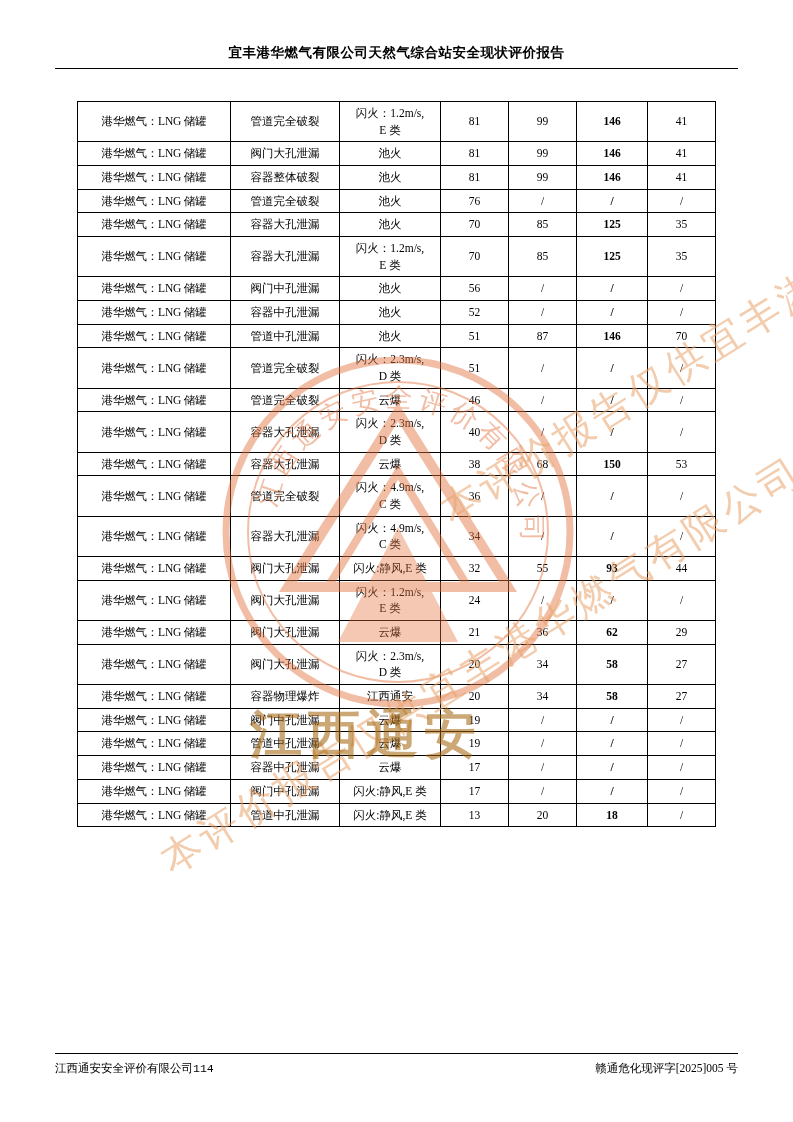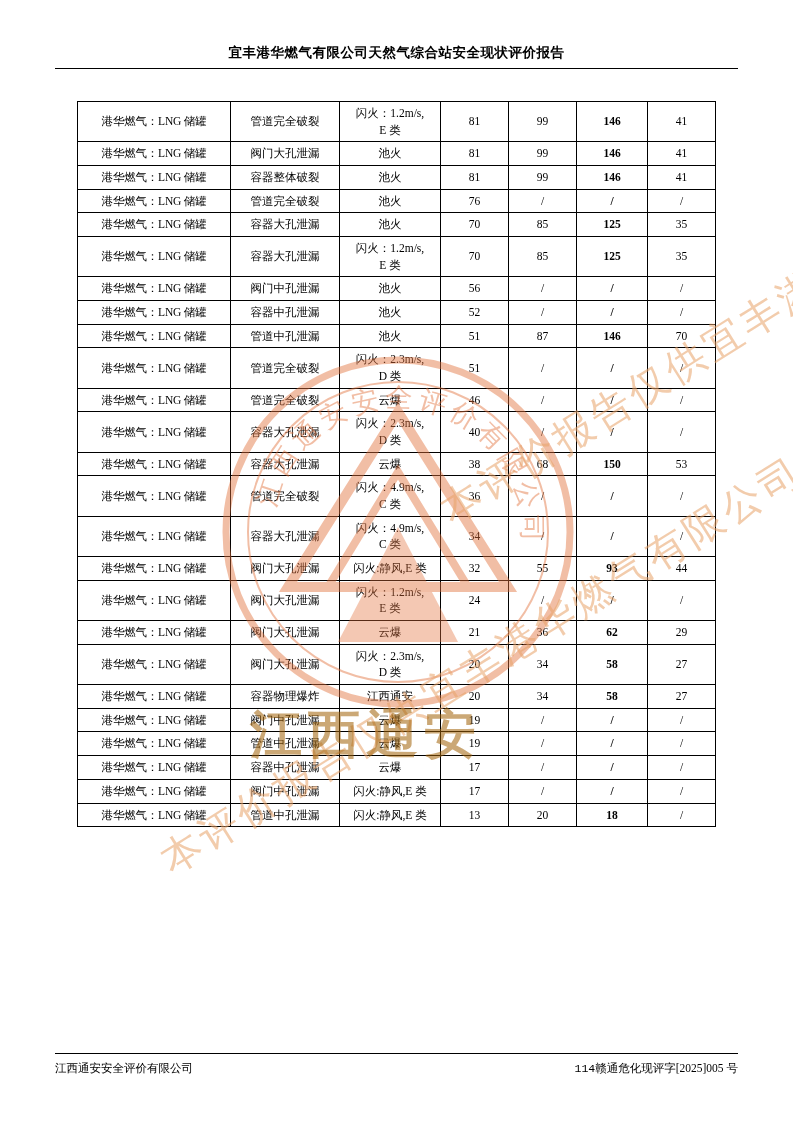--- a/index.html
+++ b/index.html
@@ -124,21 +124,21 @@
     margin-bottom: 7px;
   }
   .footer-row {
     display: flex;
     justify-content: space-between;
     align-items: baseline;
     font-size: 11.5px;
     font-family: "Liberation Serif", serif;
   }
   .footer-left { flex: 0 0 auto; }
-  .footer-center { flex: 1 1 auto; text-align: right; font-family: "Liberation Mono", monospace; }
+  .footer-center { flex: 1 1 auto; text-align: left; font-family: "Liberation Mono", monospace; }
   .footer-right { flex: 0 0 auto; }
 </style>
 </head>
 <body>
 
 <div class="page">
 
   <div class="watermark">
     <svg class="wm-seal" viewBox="0 0 360 360">
       <circle cx="180" cy="180" r="172" fill="none" stroke="#e2703a" stroke-width="7"></circle>

